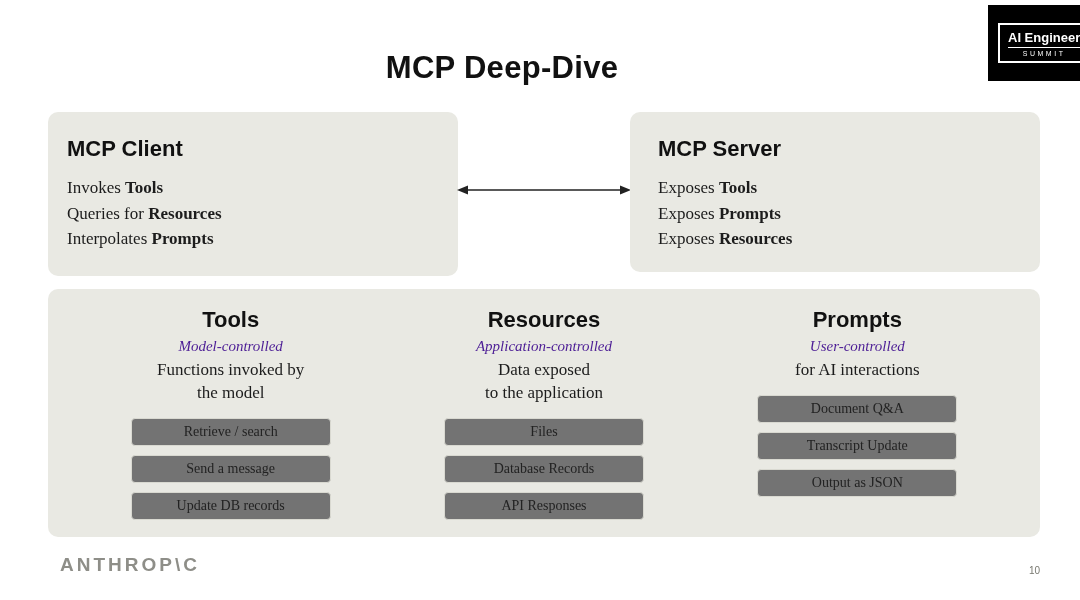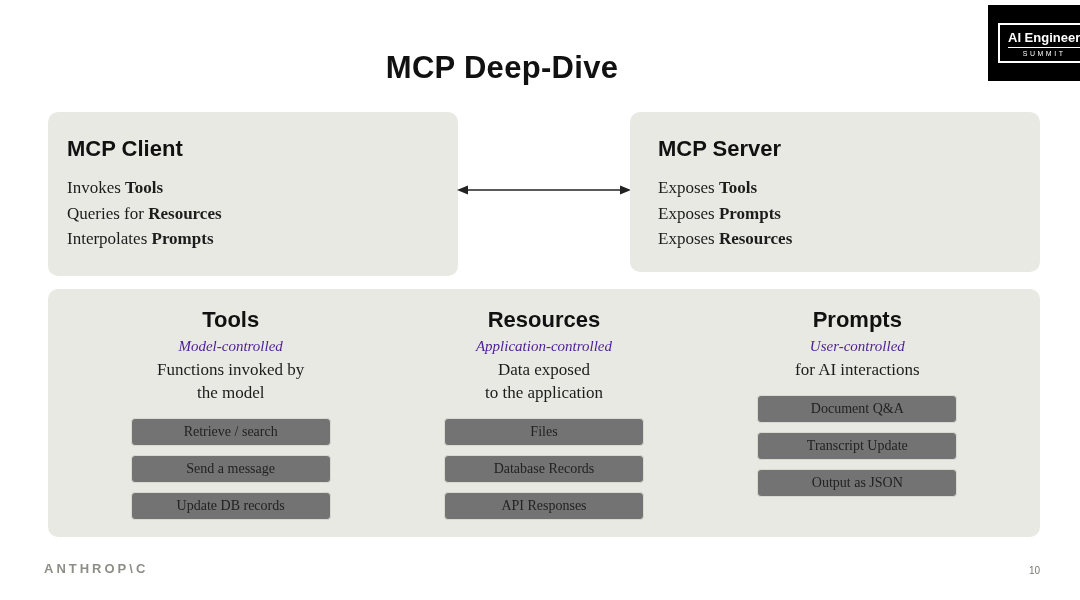--- a/index.html
+++ b/index.html
@@ -48,22 +48,22 @@
   .column-desc { font-family: "Liberation Serif", serif; font-size: 17px; color: #1c1c1c; line-height: 1.35; }
   .chips { margin-top: 13px; }
   .chip {
     width: 200px; margin: 0 auto 9px auto;
     background: #737373; border: 1px solid #d9d9d1; border-radius: 4px;
     font-family: "Liberation Serif", serif; font-size: 14px; color: #222;
     padding: 5px 4px; box-sizing: border-box;
   }
 
   .footer-logo {
-    position: absolute; left: 44px; bottom: 24px;
-    font-size: 13px; font-weight: 600; letter-spacing: 3px; color: #8e8e88; margin-top: 28px;
+    position: absolute; left: 60px; bottom: 24px;
+    font-size: 19px; font-weight: 600; letter-spacing: 3px; color: #8e8e88; margin-top: 28px;
   }
   .page-number {
     position: absolute; right: 40px; bottom: 24px;
     font-size: 10px; color: #77776f;
   }
 </style>
 </head>
 <body>
 
 <div class="slide-title">MCP Deep-Dive</div>

